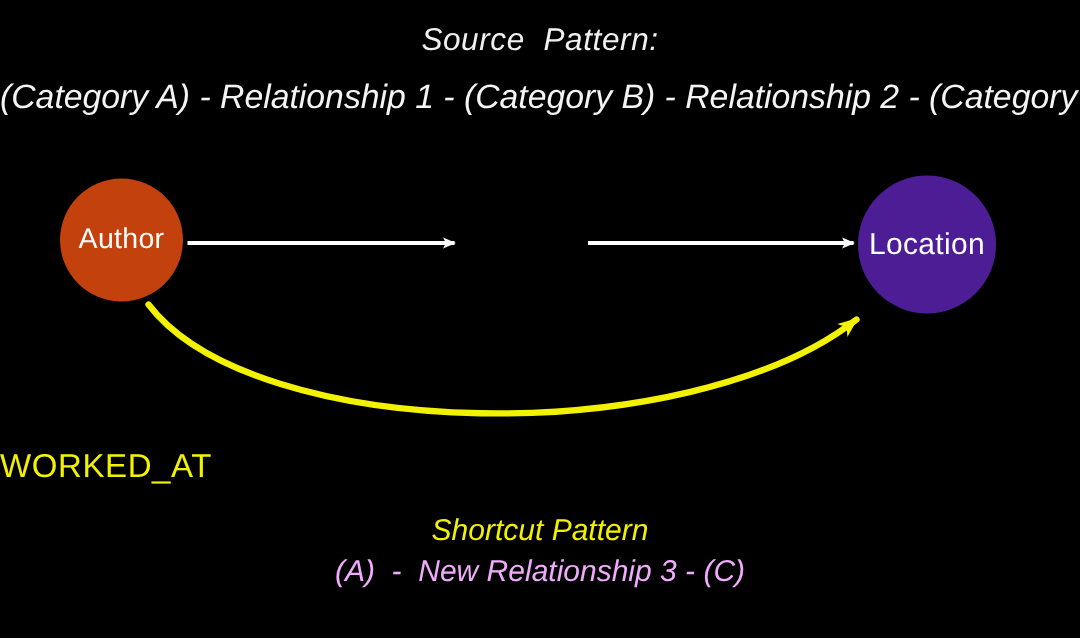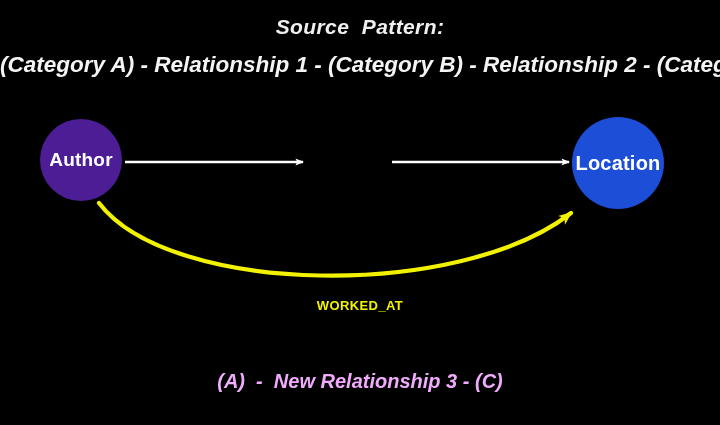--- a/index.html
+++ b/index.html
@@ -9,21 +9,20 @@
   }
   body {
     font-family: "Liberation Sans", sans-serif;
   }
   #stage {
     position: relative;
     width: 720px;
     height: 425px;
     background: #000000;
     overflow: hidden;
-    font-weight: bold;
   }
 
   
   .header {
     position: absolute;
     left: 0;
     top: 0;
     width: 720px;
     text-align: center;
     color: #f2f2f2;
@@ -105,22 +104,22 @@
     left: 425px;
     top: 134px;
   }
 
   
   .shortcut-label {
     position: absolute;
     left: 0;
     top: 298px;
     width: 720px;
-    text-align: center;
-    font-size: 13px;
+    text-align: left;
+    font-size: 22px;
     letter-spacing: 0.4px;
     white-space: nowrap;
     user-select: none;
   }
   .shortcut-caption {
     position: absolute;
     left: 0;
     top: 344px;
     width: 720px;
     text-align: center;
@@ -163,29 +162,30 @@
       </marker>
     </defs>
 
     <line x1="125" y1="162" x2="303" y2="162" stroke="#ffffff" stroke-width="2.6" marker-end="url(#arrow-white)"></line>
 
     <line x1="392" y1="162" x2="569" y2="162" stroke="#ffffff" stroke-width="2.6" marker-end="url(#arrow-white)"></line>
 
     <path d="M 99,203 C 170,296 460,300 571,213" fill="none" stroke="#F2F200" stroke-width="4.2" stroke-linecap="round" marker-end="url(#arrow-yellow)"></path>
   </svg>
 
-  <div class="node node-author" style="background:#4c1d95;">
+  <div class="node node-author" style="background:#c2410c;">
     <span>Author</span>
   </div>
 
 
-  <div class="node node-location" style="background:#1d4ed8;">
+  <div class="node node-location" style="background:#4c1d95;">
     <span>Location</span>
   </div>
 
 
 
   <div class="shortcut-label" style="color:#F2F200;">WORKED_AT</div>
 
+  <div class="shortcut-caption" style="color:#F2F200;">Shortcut Pattern</div>
 
   <div class="shortcut-pattern" style="color:#f0abfc;">(A)  -  New Relationship 3 - (C)</div>
 
 </div>
 
 </body></html>

